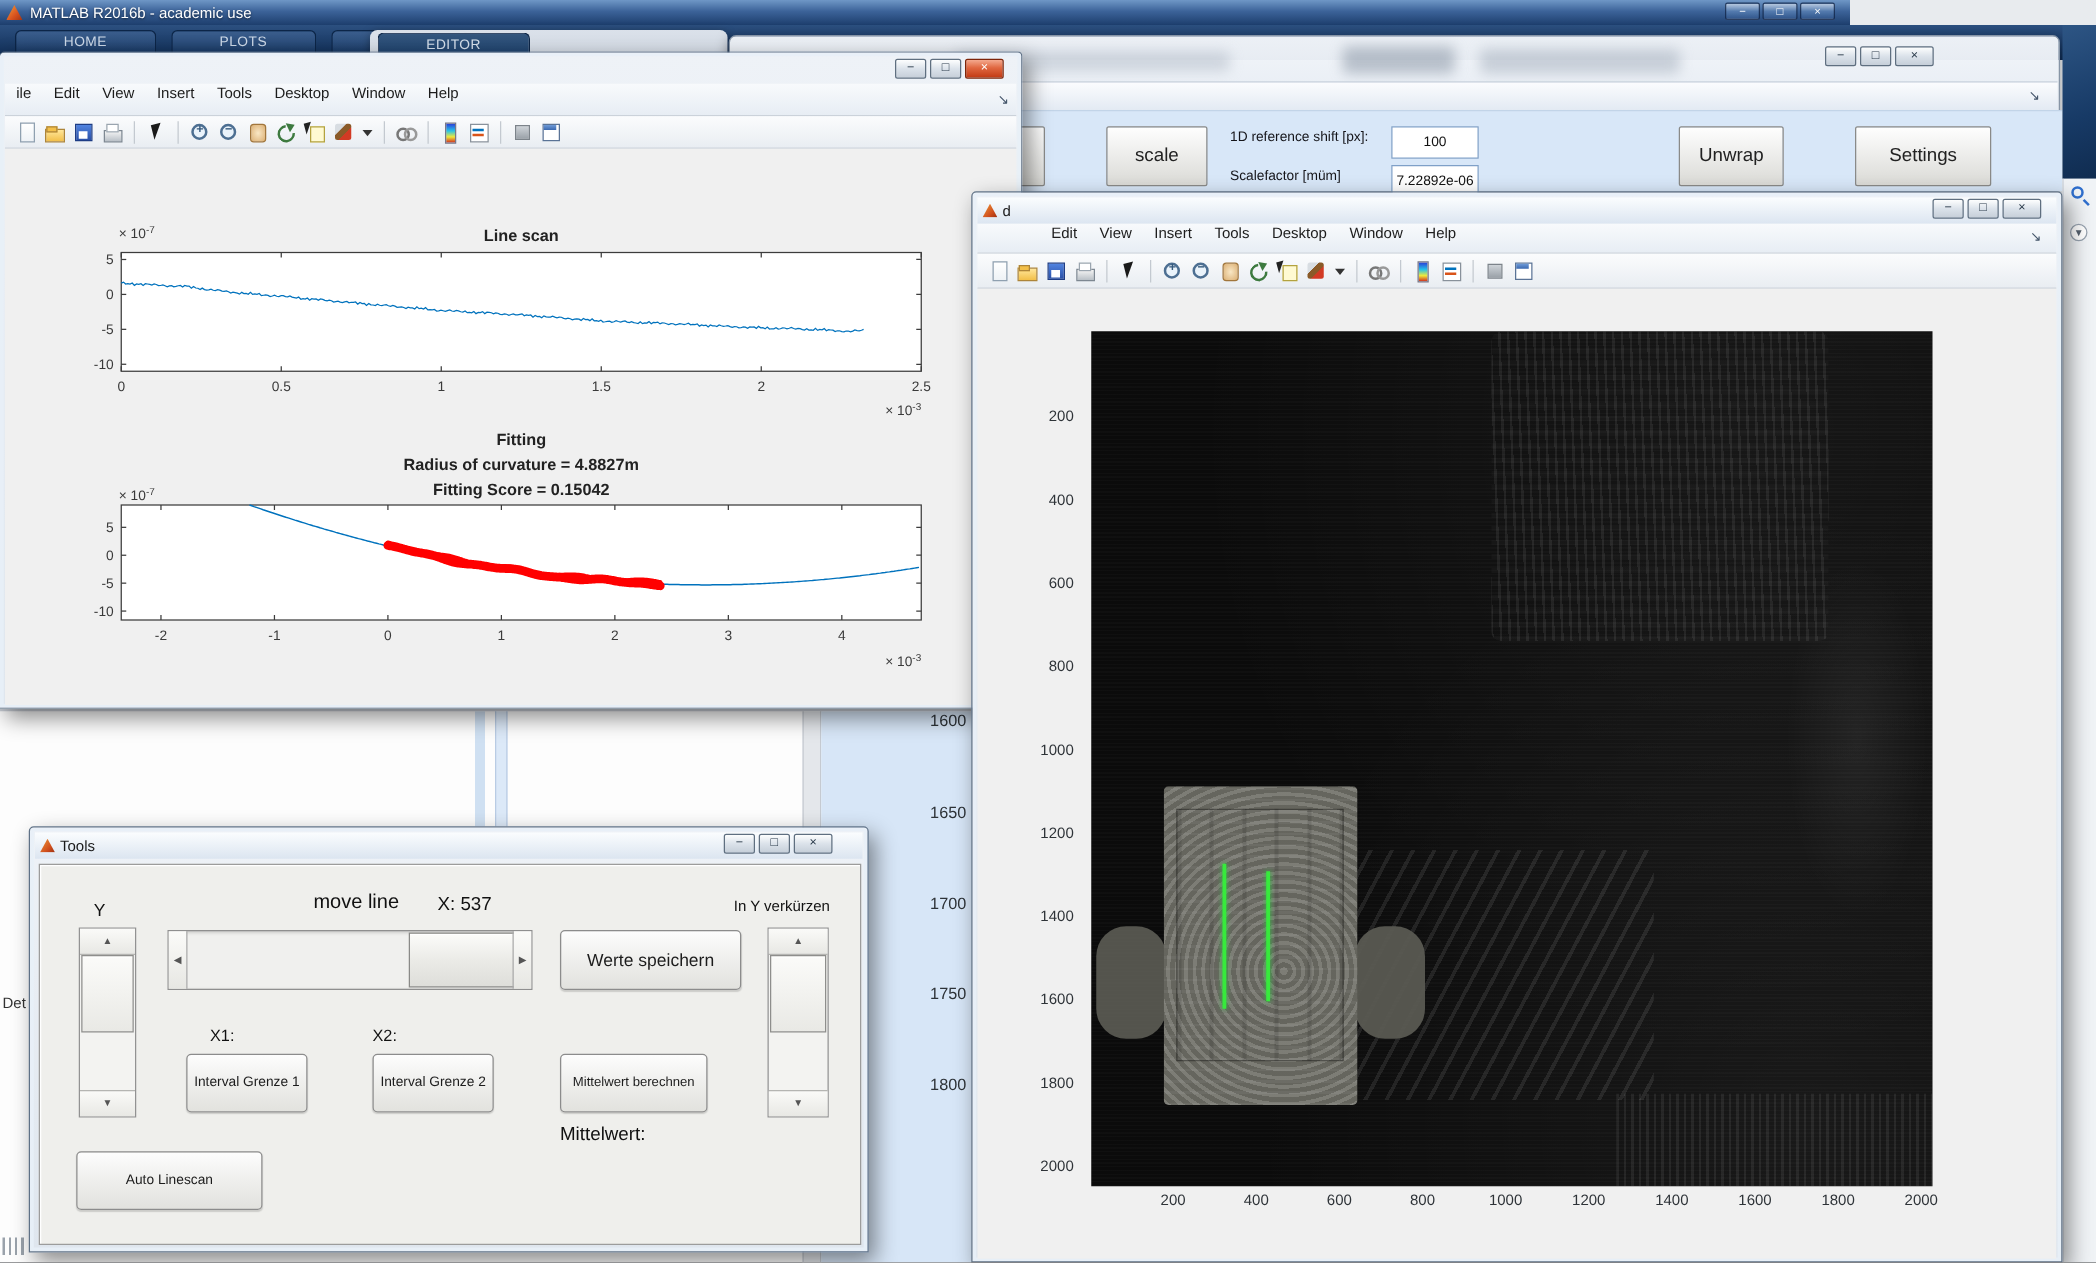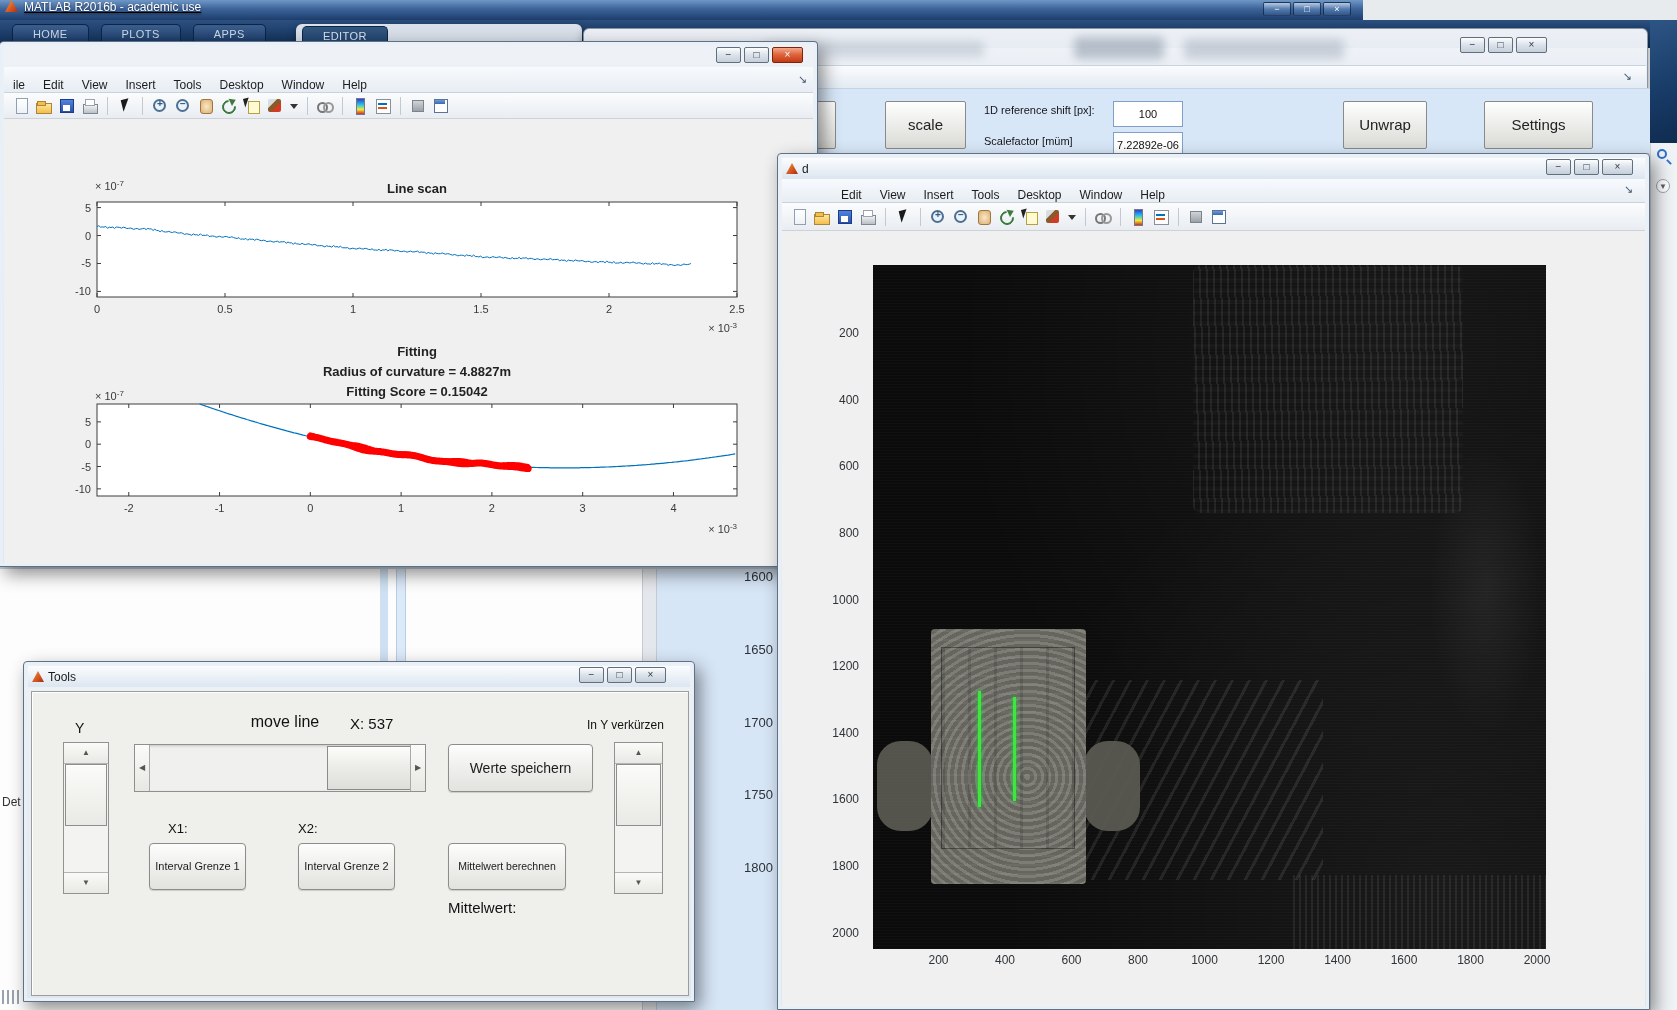--- a/index.html
+++ b/index.html
@@ -1,32 +1,32 @@
 <!DOCTYPE html>
 <html><head>
 <meta charset="utf-8">
 <style>
   html,body{margin:0;padding:0;background:#444;}
   *{box-sizing:border-box;font-family:"Liberation Sans",sans-serif;}
   #screen{position:relative;width:1677px;height:1010px;overflow:hidden;background:#e8ebee;}
 
   
-  .mw-titlebar{position:absolute;left:0;top:0;width:1363px;height:20px;
-    background:linear-gradient(180deg,#6f97c6,#3c6399 45%,#1d3e6d);display:flex;text-decoration:underline;}
+  .mw-titlebar{position:absolute;left:0;top:0;width:1480px;height:20px;
+    background:linear-gradient(180deg,#6f97c6,#3c6399 45%,#1d3e6d);display:flex;align-items:center;}
   .ml-logo{width:13px;height:12px;margin:0 6px 0 5px;display:inline-block;
     background:linear-gradient(135deg,#f2a33c,#d9531e 60%,#a33312);clip-path:polygon(50% 0,100% 100%,0 100%);}
   .mw-title{color:#fff;font-size:12px;text-shadow:0 1px 2px rgba(0,0,0,.6);}
   .mw-btns{position:absolute;right:12px;top:2px;display:flex;gap:2px;}
   .mw-btn{width:28px;height:14px;border:1px solid rgba(15,35,70,.8);border-radius:2px;
     background:linear-gradient(rgba(255,255,255,.55),rgba(130,170,215,.35) 50%,rgba(60,100,160,.35));
     color:#fff;font-size:9px;line-height:12px;text-align:center;}
   .mw-tabrow{position:absolute;left:0;top:20px;width:1677px;height:28px;
     background:linear-gradient(180deg,#2c5080,#16355f 70%,#0e2a50);}
   .mw-tabs{display:flex;gap:12px;padding:4px 0 0 12px;}
-  .mtab{padding:3px 20px;font-size:11px;letter-spacing:.4px;color:#cdd9e8;
+  .mtab{padding:3px 38px;font-size:11px;letter-spacing:.4px;color:#cdd9e8;
     background:linear-gradient(#3a5d8c,#22477628);border:1px solid #0c2547;border-bottom:none;border-radius:5px 5px 0 0;}
   .editor-frag{position:absolute;left:296px;top:24px;width:286px;height:118px;border-radius:6px 6px 0 0;
     background:linear-gradient(rgba(228,233,240,.95),rgba(205,213,224,.9));box-shadow:0 2px 8px rgba(0,0,0,.35);}
   .editor-frag .mtab{position:absolute;left:6px;top:2px;display:inline-block;color:#d6e0ec;
     background:linear-gradient(#35587f,#1c3f6b);}
 
   
   .bg-glass-win{position:absolute;left:583px;top:28px;width:1065px;height:125px;border-radius:6px 6px 0 0;
     border:1px solid #8795a6;background:linear-gradient(rgba(243,246,250,.97),rgba(214,223,235,.97));
     box-shadow:0 3px 10px rgba(0,0,0,.35);}
@@ -73,21 +73,21 @@
   .win-titlebar{position:absolute;left:4px;right:4px;top:4px;height:21px;display:flex;align-items:center;
     background:linear-gradient(180deg,rgba(252,254,255,.9),rgba(218,228,240,.9));}
   .win-title{font-size:12px;color:#1a1a1a;margin-left:4px;white-space:nowrap;}
   .fig-icon{width:12px;height:11px;margin-left:4px;background:linear-gradient(135deg,#ef9a38,#cf4d1c 65%,#9c3010);
     clip-path:polygon(50% 0,100% 100%,0 100%);}
   .win-btns{position:absolute;top:1px;display:flex;gap:3px;}
   .wbtn{width:25px;height:16px;border:1px solid #5f6f80;border-radius:2px;text-align:center;
     background:linear-gradient(#fdfefe,#dbe2ea 50%,#c6cfd9);color:#2a3a4a;font-size:10px;line-height:14px;}
   .wbtn.wide{width:31px;}
   .wbtn.red{background:linear-gradient(#f4a98e,#e06740 45%,#c23a14);color:#fff;border-color:#7e2408;}
-  .menubar{position:absolute;left:4px;right:4px;display:flex;align-items:flex-end;gap:0;
+  .menubar{position:absolute;left:4px;right:4px;display:flex;align-items:flex-start;gap:0;
     background:linear-gradient(#f8fafc,#e7edf4);border-bottom:1px solid #cbd2da;}
   .menu-item{font-size:12px;color:#1c1c1c;padding:0 9px;}
   .tbar{position:absolute;left:4px;right:4px;display:flex;align-items:center;gap:5px;padding-left:8px;
     background:linear-gradient(#fbfcfd,#e9edf2);border-bottom:1px solid #ccd2d9;}
   .fig-canvas{position:absolute;left:4px;right:4px;background:#f0f0f0;}
 
   
   .tbicon{width:18px;height:18px;position:relative;display:inline-block;}
   .i-sep{width:1px;height:18px;background:#c3c9d0;margin:0 3px;}
   .i-new-doc::before{content:"";position:absolute;left:4px;top:1px;width:10px;height:14px;background:linear-gradient(#fff,#eef2f6);border:1px solid #8fa0b0;}
@@ -489,16 +489,17 @@
         <span class="vs-thumb" style="top:21px;height:62px;"></span>
         <span class="vs-arrow down">▼</span>
       </div>
 
       <span class="sl-label" style="left:117px;top:129px;font-size:13px;margin-left:19px;">X1:</span>
       <span class="sl-label" style="left:266px;top:129px;font-size:13px;">X2:</span>
       <span class="push-btn" style="left:117px;top:151px;width:97px;height:47px;font-size:11px;line-height:45px;">Interval Grenze 1</span>
       <span class="push-btn" style="left:266px;top:151px;width:97px;height:47px;font-size:11px;line-height:45px;">Interval Grenze 2</span>
       <span class="push-btn" style="left:416px;top:151px;width:118px;height:47px;font-size:10.5px;line-height:45px;">Mittelwert berechnen</span>
       <span class="sl-label" style="left:416px;top:207px;font-size:15px;">Mittelwert:</span>
+      <span class="push-btn" style="left:29px;top:229px;width:149px;height:47px;font-size:11px;line-height:45px;">Auto Linescan</span>
     </div>
   </div>
 
 </div>
 
 </body></html>

